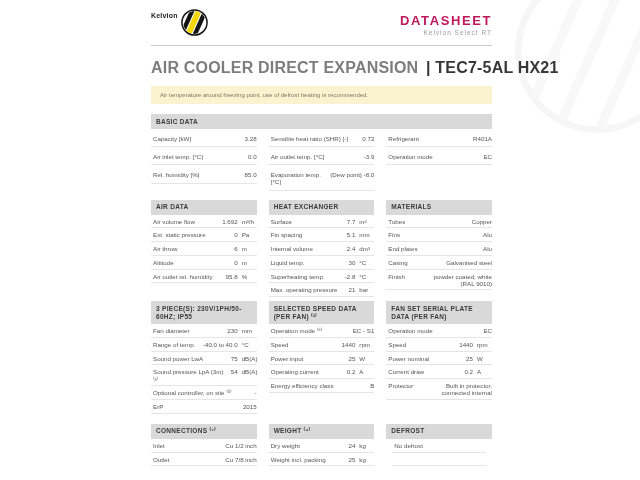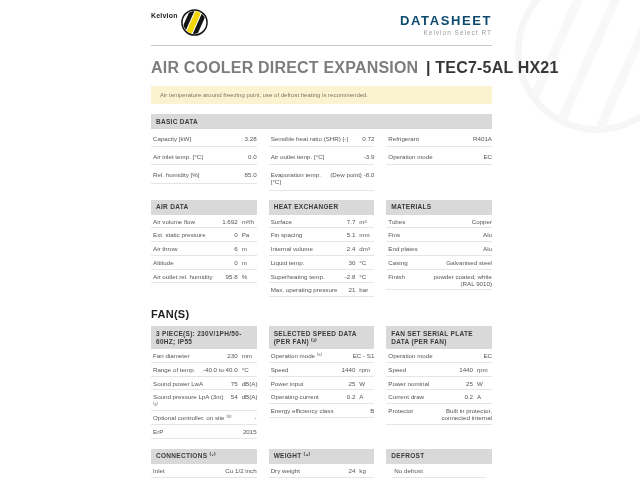--- a/index.html
+++ b/index.html
@@ -9,21 +9,21 @@
     -webkit-font-smoothing:antialiased;
   }
   .watermark{position:absolute;top:-34px;right:-42px;opacity:.55;pointer-events:none;}
   .page{position:absolute;left:151px;top:0;width:341px;}
   
   .hdr{display:flex;justify-content:space-between;align-items:flex-start;
        padding-top:9px;padding-bottom:5px;border-bottom:1px solid #c9c9c9;}
   .brand{display:flex;align-items:flex-start;gap:3px;}
   .brand-name{font-size:7px;font-weight:bold;color:#1c1c1c;margin-top:3px;letter-spacing:.2px;}
   .doc-meta{text-align:right;margin-top:4px;}
-  .doc-title{font-size:13px;font-weight:bold;letter-spacing:1.6px;color:#0c4a6e;}
+  .doc-title{font-size:13px;font-weight:bold;letter-spacing:1.6px;color:#be185d;}
   .doc-subtitle{font-size:6.5px;color:#9d9d9d;letter-spacing:1px;margin-top:1px;}
   
   .title-line{margin-top:13px;font-size:16px;font-weight:bold;letter-spacing:.2px;white-space:nowrap;}
   .title-product{color:#7d7d7d;}
   .title-model{color:#373737;margin-left:3px;}
   .notice{margin-top:9px;background:#fbf2cf;padding:6px 9px 6px 9px;font-size:6px;color:#7d7767;}
   
   .section-bar{background:#d9d9d9;color:#3b3b3b;font-weight:bold;font-size:6.5px;
                letter-spacing:.3px;padding:3.5px 5px;line-height:1.25;box-sizing:border-box;}
   .tallbar{min-height:20px;}
@@ -221,21 +221,20 @@
             <span class="val">Galvanised steel</span>
           </div>
           <div class="trow wrap">
             <span class="lbl">Finish</span>
             <span class="val">powder coated, white (RAL 9010)</span>
           </div>
         </div>
     </div>
   </div>
 
-  <h2 class="fans-title">FAN(S)</h2>
 
   <div class="cols3 fanrow">
     <div>
       <div class="section-bar tallbar">3 PIECE(S): 230V/1PH/50-60HZ; IP55</div>
       <div>
           <div class="trow">
             <span class="lbl">Fan diameter</span>
             <span class="val">230</span>
             <span class="unit">mm</span>
           </div>

